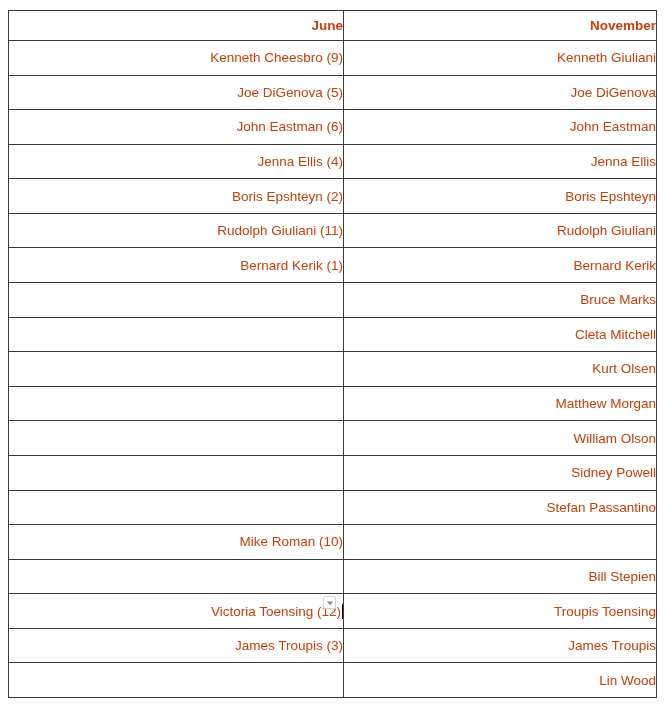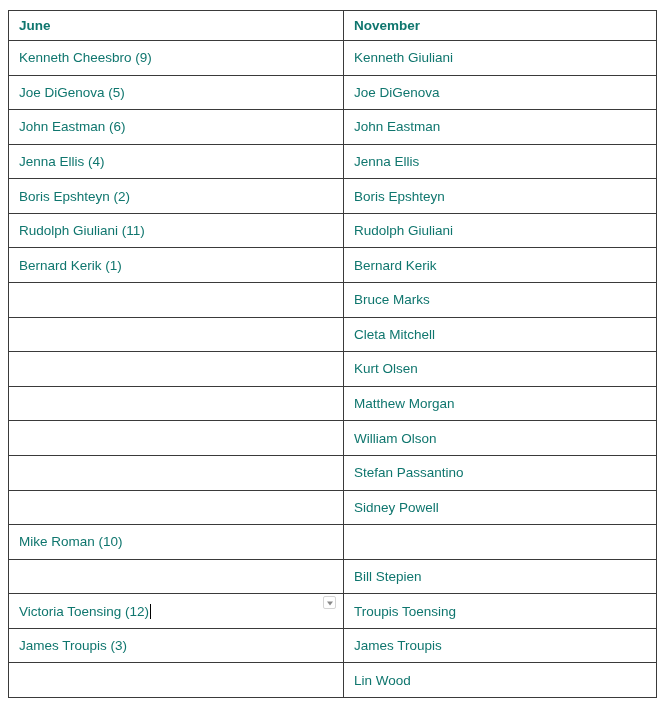--- a/index.html
+++ b/index.html
@@ -18,22 +18,22 @@
     width: 649px;
     height: 688px;
     border-collapse: collapse;
     table-layout: fixed;
   }
   .doc-table th,
   .doc-table td {
     border: 1.5px solid #3a3a3a;
     padding: 0 0 0 10px;
     font-size: 13.5px;
-    color: #0f766e;
-    text-align: left;
+    color: #c2410c;
+    text-align: right;
     vertical-align: middle;
     white-space: nowrap;
     overflow: visible;
     position: relative;
     height: 29px;
   }
   .doc-table th {
     font-weight: bold;
   }
   .caret {
@@ -123,25 +123,25 @@
       <tr>
         <td><span></span></td>
         <td><span>Matthew Morgan</span></td>
       </tr>
       <tr>
         <td><span></span></td>
         <td><span>William Olson</span></td>
       </tr>
       <tr>
         <td><span></span></td>
-        <td><span>Stefan Passantino</span></td>
+        <td><span>Sidney Powell</span></td>
       </tr>
       <tr>
         <td><span></span></td>
-        <td><span>Sidney Powell</span></td>
+        <td><span>Stefan Passantino</span></td>
       </tr>
       <tr>
         <td><span>Mike Roman (10)</span></td>
         <td><span></span></td>
       </tr>
       <tr>
         <td><span></span></td>
         <td><span>Bill Stepien</span></td>
       </tr>
       <tr>

